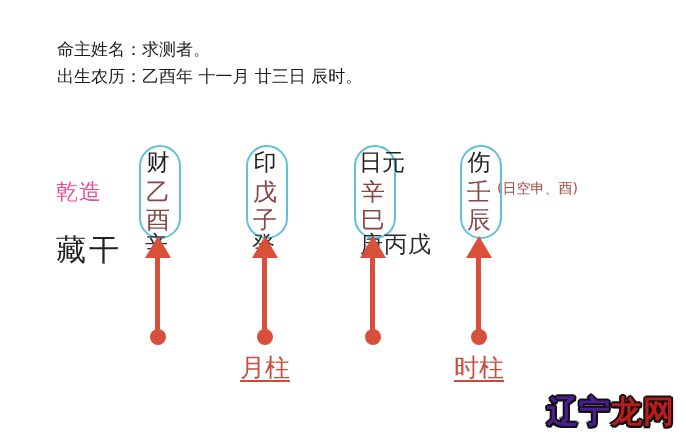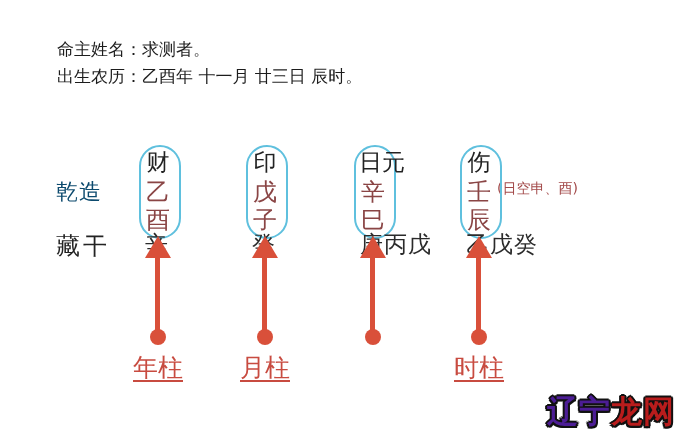--- a/index.html
+++ b/index.html
@@ -4,22 +4,22 @@
 <style>
   html,body{margin:0;padding:0;background:#fff;}
   .screen{
     position:relative;width:686px;height:432px;background:#ffffff;
     font-family:"DejaVu Sans",sans-serif;overflow:hidden;
   }
   
   .info{position:absolute;left:57px;top:36px;font-size:17px;line-height:27px;color:#1c1c1c;}
   .info-line{white-space:nowrap;}
   
-  .gender{position:absolute;left:56px;top:177px;font-size:22px;color:#0c4a6e;letter-spacing:1px;}
-  .hiddenlbl{position:absolute;left:56px;top:230px;font-size:24px;color:#222;letter-spacing:3px;}
+  .gender{position:absolute;left:56px;top:177px;font-size:22px;color:#ec4899;letter-spacing:1px;}
+  .hiddenlbl{position:absolute;left:56px;top:230px;font-size:30px;color:#222;letter-spacing:3px;}
   .voidnote{position:absolute;left:497px;top:180px;font-size:14px;color:#a34a4a;white-space:nowrap;}
   
   .pillar{position:absolute;left:0;top:0;width:100%;height:100%;pointer-events:none;}
   .c1{--cx:158px;} .c2{--cx:265px;} .c3{--cx:373px;} .c4{--cx:479px;}
   .capsule{position:absolute;left:calc(var(--cx) - 19px);top:145px;width:38px;height:90px;
     border:2px solid #5fc0de;border-radius:21px;background:transparent;z-index:1;}
   .god,.stem,.branch{position:absolute;left:calc(var(--cx) - 50px);width:100px;text-align:center;z-index:2;white-space:nowrap;}
   .god{top:147px;font-size:23px;color:#222;}
   .c3 .god{transform:translateX(9px);}
   .stem{top:176px;font-size:24px;color:#8a4545;}
@@ -62,21 +62,20 @@
 
   <div class="pillar c1">
     <div class="capsule"></div>
     <div class="god">财</div>
     <div class="stem">乙</div>
     <div class="branch">酉</div>
     <div class="hidden">辛</div>
     <div class="ahead"></div>
     <div class="aline"></div>
     <div class="adot"></div>
-    <div class="plabel">年柱</div>
   </div>
 
   <div class="pillar c2">
     <div class="capsule"></div>
     <div class="god">印</div>
     <div class="stem">戊</div>
     <div class="branch">子</div>
     <div class="hidden">癸</div>
     <div class="ahead"></div>
     <div class="aline"></div>
@@ -93,21 +92,20 @@
     <div class="ahead"></div>
     <div class="aline"></div>
     <div class="adot"></div>
   </div>
 
   <div class="pillar c4">
     <div class="capsule"></div>
     <div class="god">伤</div>
     <div class="stem">壬</div>
     <div class="branch">辰</div>
-    <div class="hidden">乙戊癸</div>
     <div class="ahead"></div>
     <div class="aline"></div>
     <div class="adot"></div>
     <div class="plabel">时柱</div>
   </div>
 
   <div class="wm">
     <span class="wm-orange">辽宁</span><span class="wm-white">龙网</span>
   </div>
 

